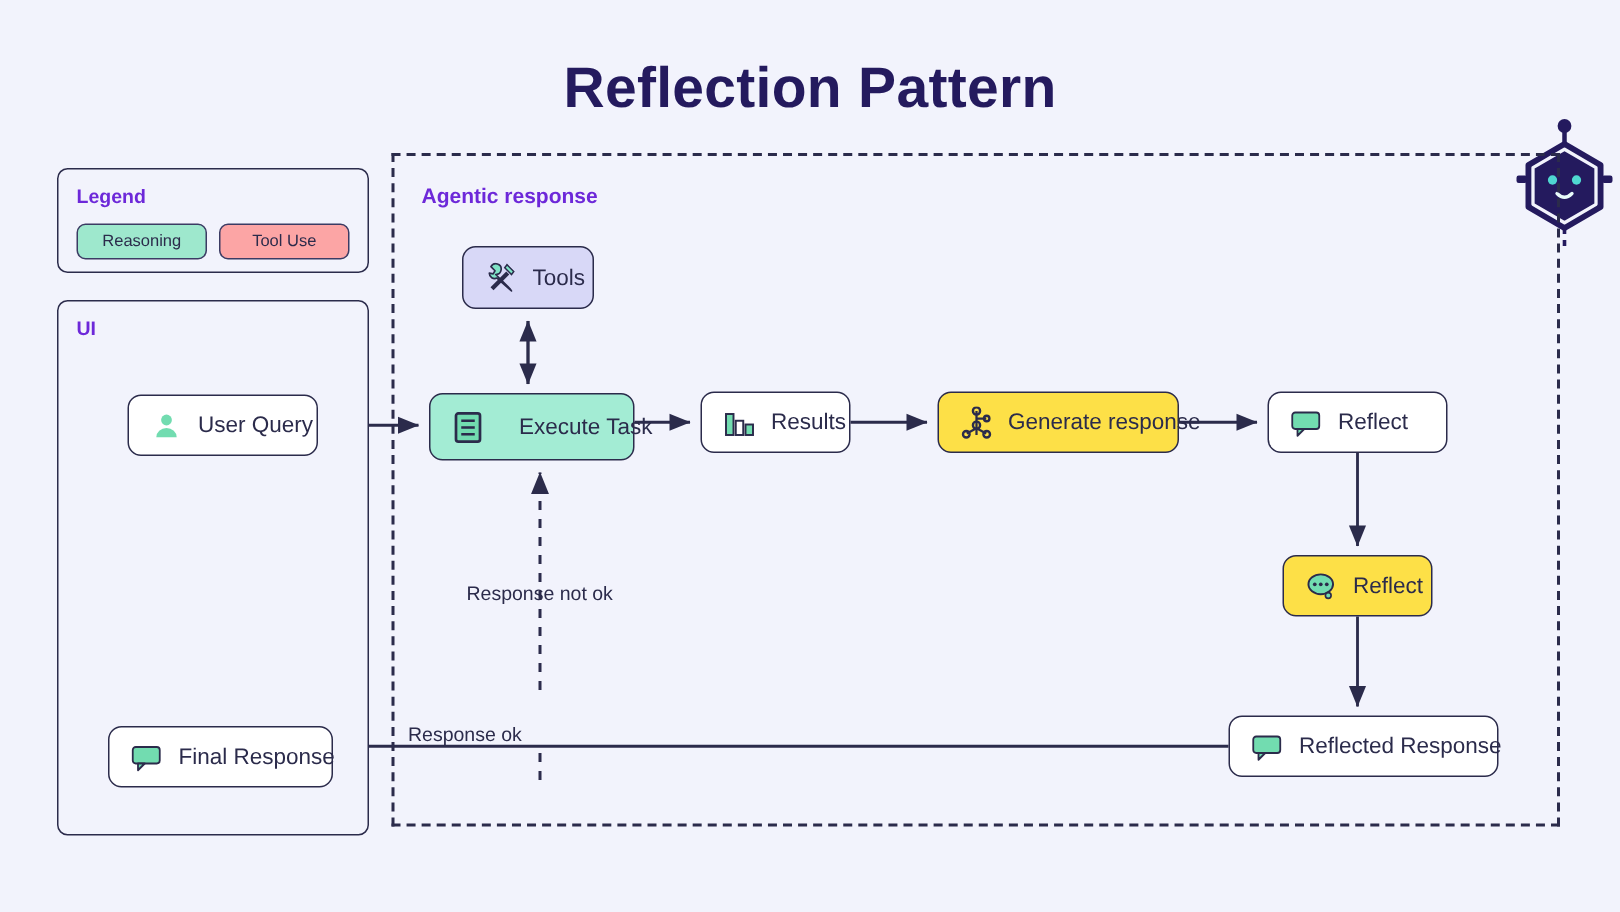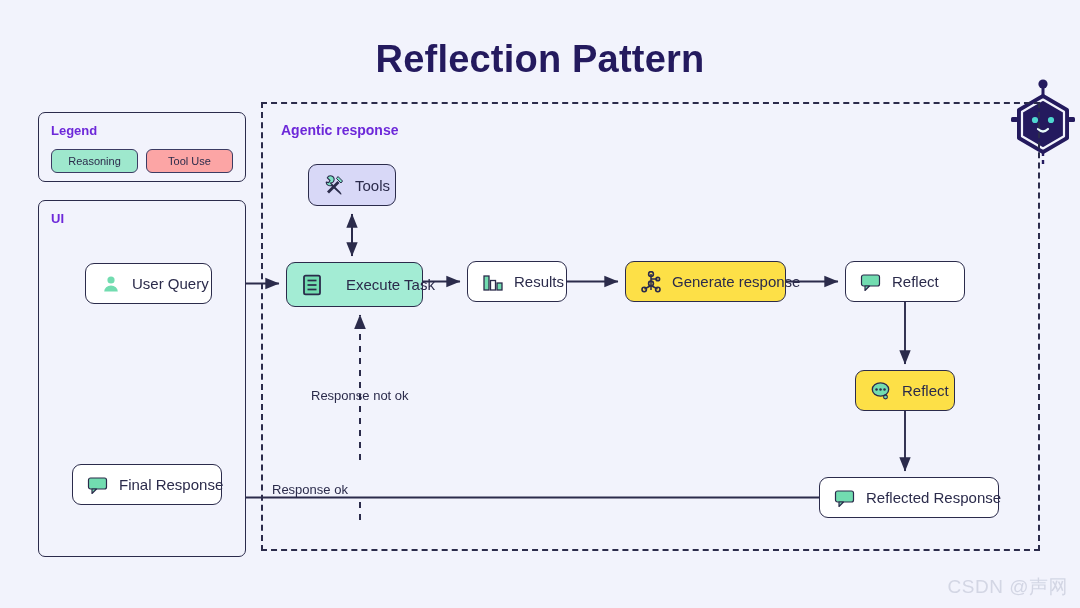--- a/index.html
+++ b/index.html
@@ -139,21 +139,21 @@
     display: flex;
     align-items: center;
     justify-content: center;
     width: 22px;
     height: 22px;
     flex: 0 0 22px;
   }
   .node .lbl { white-space: nowrap; }
 
   .n-userquery      { left: 85px;  top: 263px; width: 127px; height: 41px; }
-  .n-finalresponse  { left: 72px;  top: 464px; width: 150px; height: 41px; }
+  .n-finalresponse  { left: 72px;  top: 484px; width: 150px; height: 41px; }
   .n-tools          { left: 308px; top: 164px; width: 88px;  height: 42px; }
   .n-execute        { left: 286px; top: 262px; width: 137px; height: 45px; gap: 23px; }
   .n-results        { left: 467px; top: 261px; width: 100px; height: 41px; }
   .n-generate       { left: 625px; top: 261px; width: 161px; height: 41px; }
   .n-response       { left: 845px; top: 261px; width: 120px; height: 41px; }
   .n-reflect        { left: 855px; top: 370px; width: 100px; height: 41px; }
   .n-reflected      { left: 819px; top: 477px; width: 180px; height: 41px; }
 
   
   .edge-label {
@@ -338,15 +338,14 @@
         <circle cx="14.5" cy="8.5" r="1.25" fill="#2b2b4b"></circle>
         <circle cx="15.5" cy="16" r="1.9" fill="#72dcb0" stroke="#2b2b4b" stroke-width="1.1"></circle>
       </svg>
     </span>
     <span class="lbl">Reflect</span>
   </div>
 
   <div class="edge-label lbl-notok">Response not ok</div>
   <div class="edge-label lbl-ok">Response ok</div>
 
-  <div class="watermark">CSDN @声网</div>
 
 </div>
 
 </body></html>

